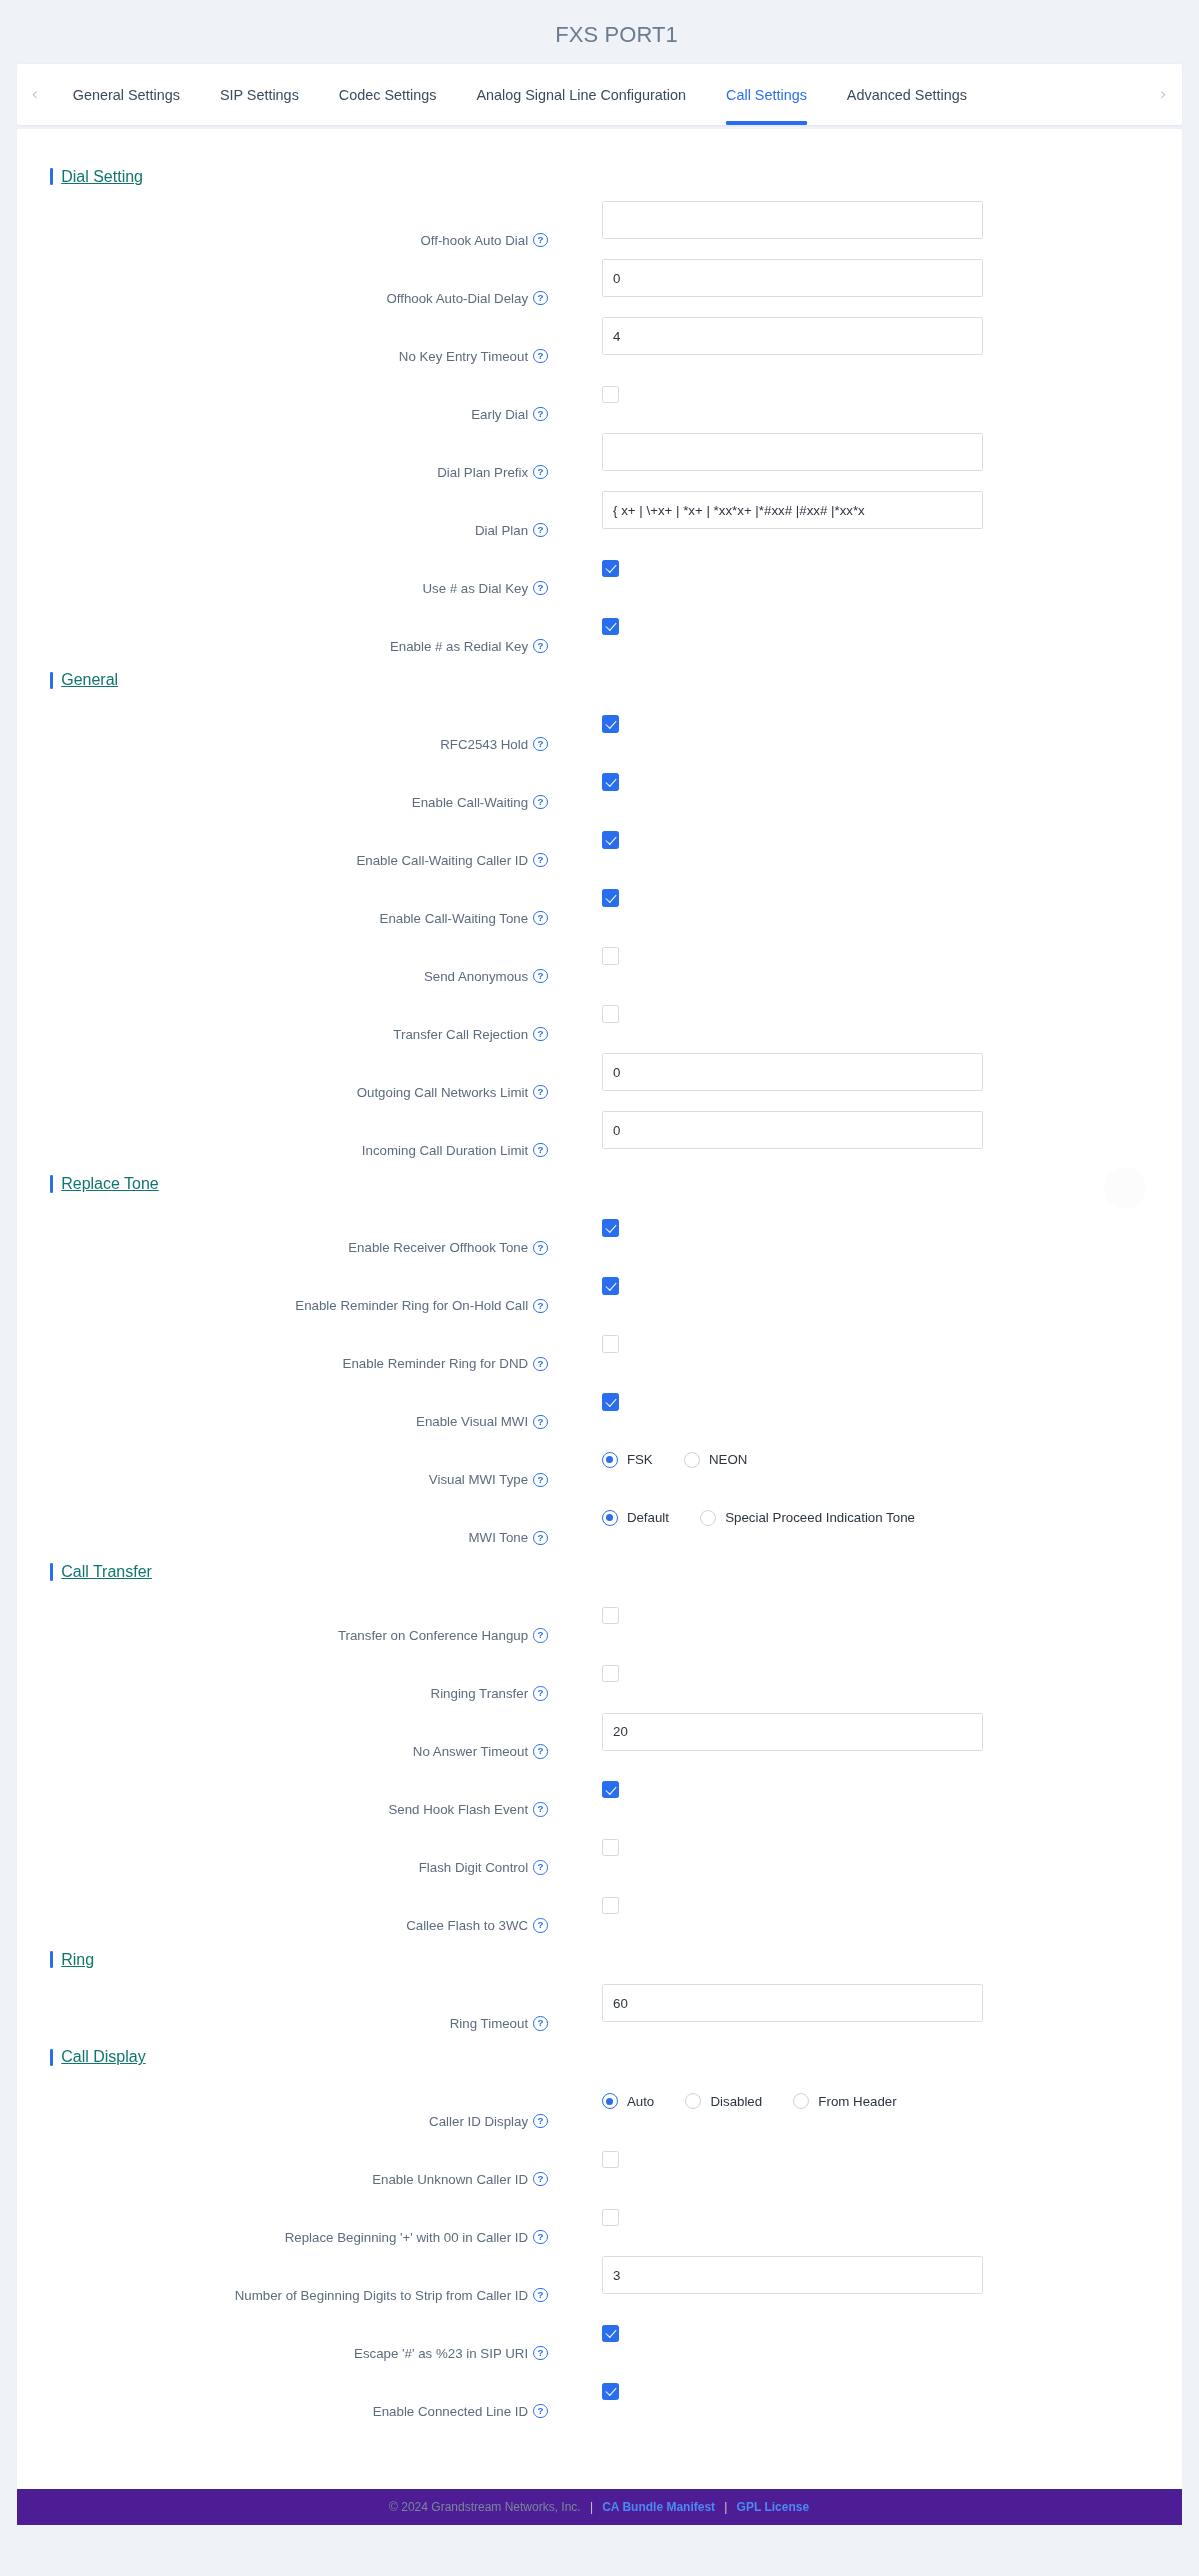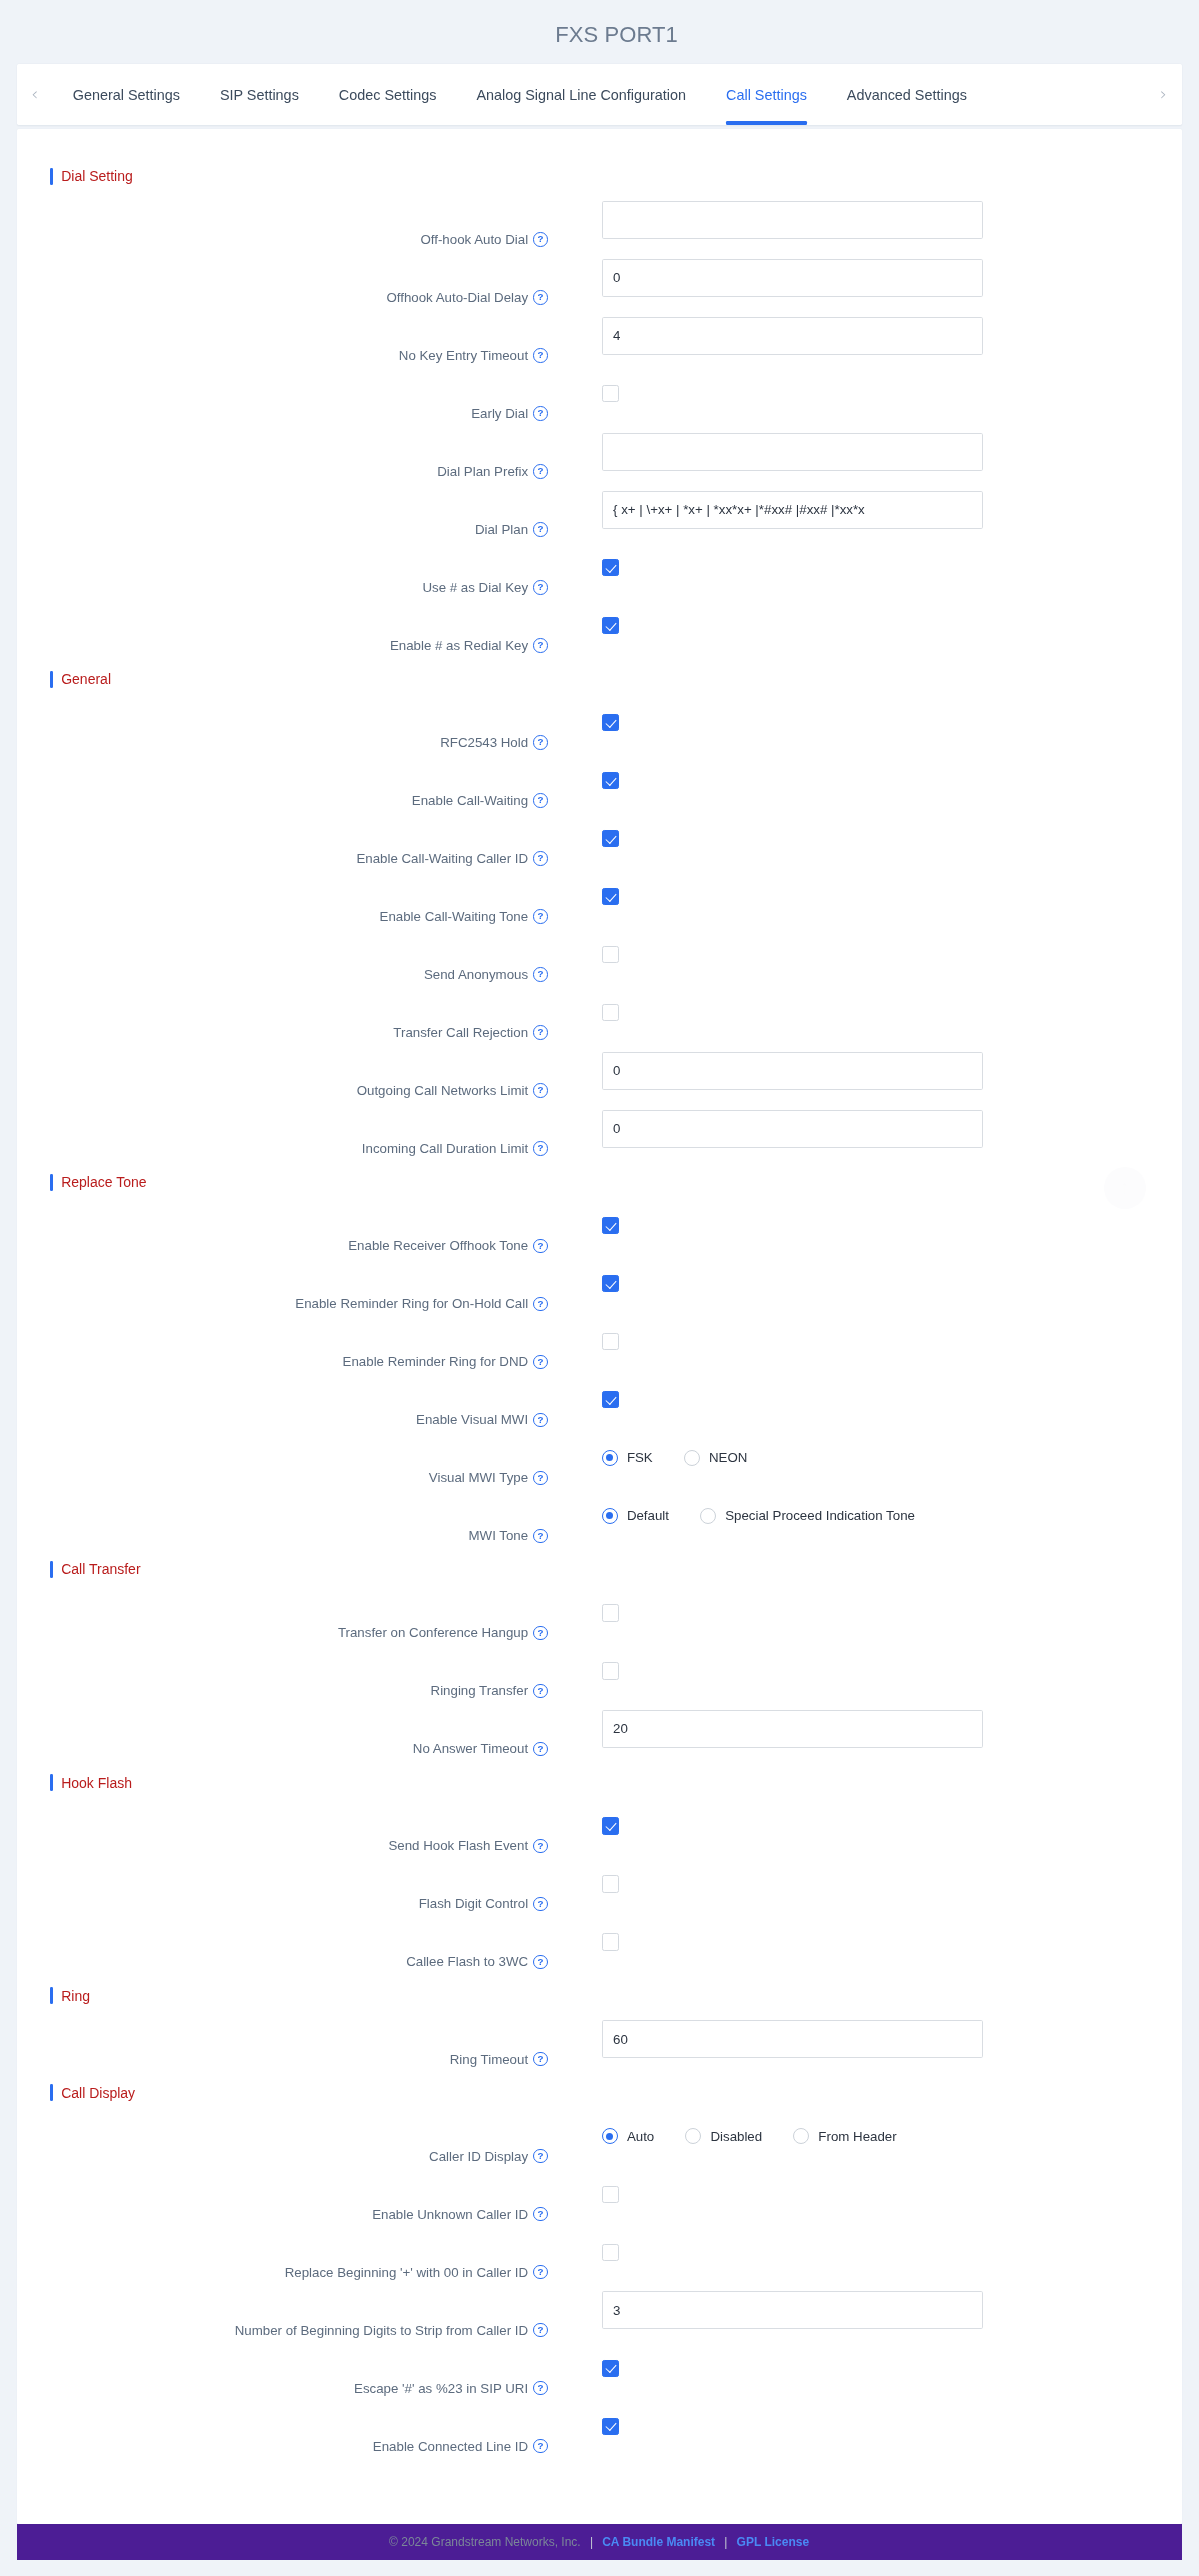--- a/index.html
+++ b/index.html
@@ -86,22 +86,23 @@
     margin: 16px 0 5.8px 33px;
   }
   .section-bar {
     width: 3.5px;
     height: 17.3px;
     background: #2a6ef0;
     border-radius: 1.2px;
     margin-right: 8px;
   }
   .section-title {
-    font-size: 14px;
-    color: #b91c1c;
+    font-size: 16px;
+    color: #0f766e;
+    text-decoration: underline;
   }
 
   
   .row {
     display: flex;
     align-items: center;
     height: 58px;
   }
   .row-label {
     width: 531px;
@@ -507,24 +508,20 @@
           </div>
         </div>
         <div class="row">
           <div class="row-label">
             <span>No Answer Timeout</span>
             <span class="help">?</span>
           </div>
           <div class="row-control">
             <input type="text" class="txt" placeholder="" value="20" style="">
           </div>
-        </div>
-        <div class="section-head">
-          <span class="section-bar"></span>
-          <span class="section-title">Hook Flash</span>
         </div>
         <div class="row">
           <div class="row-label">
             <span>Send Hook Flash Event</span>
             <span class="help">?</span>
           </div>
           <div class="row-control">
             <span class="cb on"></span>
           </div>
         </div>

